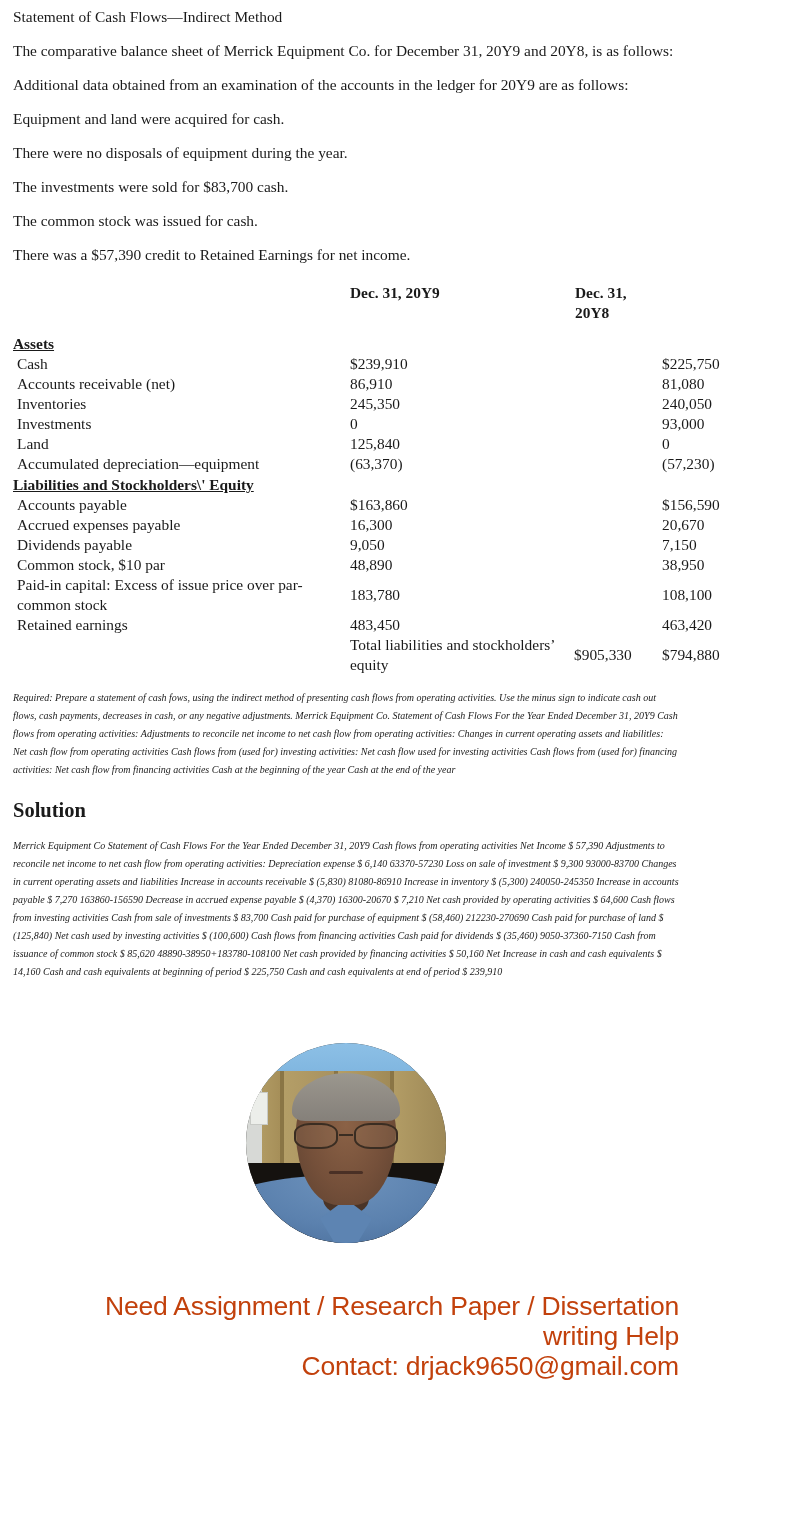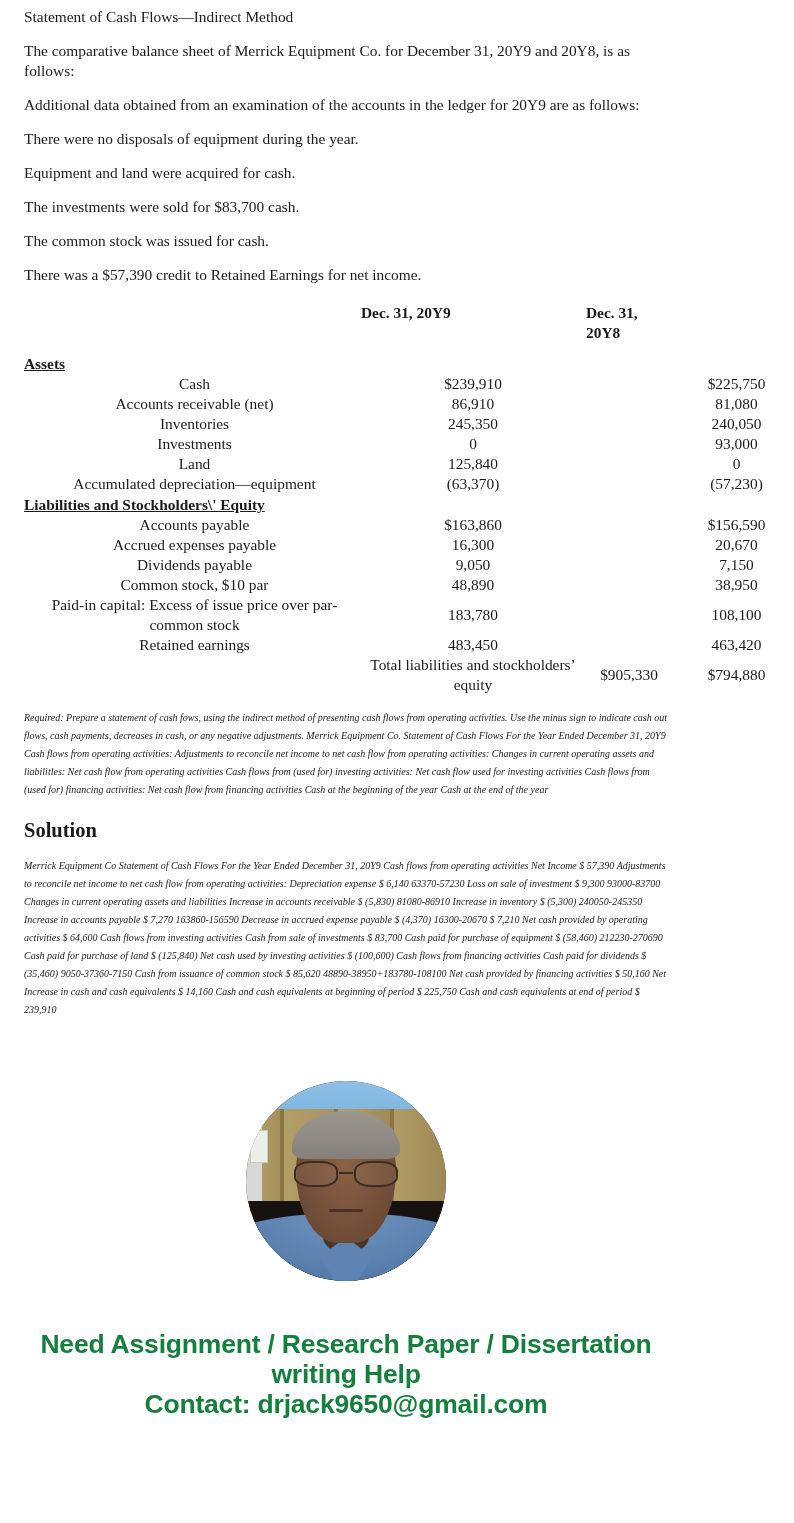--- a/index.html
+++ b/index.html
@@ -11,21 +11,21 @@
   body {
     width: 794px;
     min-height: 1523px;
     font-family: "Liberation Serif", "DejaVu Serif", serif;
     color: #1a1a1a;
     -webkit-font-smoothing: antialiased;
   }
   .page {
     width: 692px;
     box-sizing: border-box;
-    padding: 0 24px;
+    padding: 0 13px;
     position: relative;
   }
   p.para {
     margin: 0;
     padding: 7px 0 7px 0;
     font-size: 15.4px;
     line-height: 20px;
   }
   
   table.bs {
@@ -55,21 +55,21 @@
     padding-top: 3px;
   }
   table.bs tr.hdr th.h2 { padding-left: 1px; }
   table.bs td.lbl { padding-left: 4px; }
   table.bs tr.section td {
     font-weight: bold;
     padding-left: 0px;
     padding-top: 1px;
     text-decoration: underline;
   }
-  table.bs tr.row td { padding-top: 0px; padding-bottom: 0px; height: 20px; text-align: center; }
+  table.bs tr.row td { padding-top: 0px; padding-bottom: 0px; height: 20px; }
   table.bs tr.tall td { height: 39px; }
   table.bs tr.total td.tlbl { padding-left: 0px; }
   
   h2.solution {
     font-size: 20.5px;
     font-weight: bold;
     margin: 18px 0 0 0;
     padding: 0;
     line-height: 26px;
   }
@@ -173,40 +173,40 @@
   }
   .pt-mouth {
     position: absolute; left: 50%; top: 64%; transform: translateX(-50%);
     width: 17%; height: 3px;
     background: #4a3025;
     border-radius: 2px;
   }
   
   .footer {
     margin-top: 48px;
-    text-align: center;
+    text-align: right;
     font-family: "Liberation Sans", "DejaVu Sans", sans-serif;
-    font-weight: bold;
-    color: #15803d;
+    font-weight: normal;
+    color: #c2410c;
     font-size: 26.5px;
     line-height: 30px;
     letter-spacing: -0.2px;
   }
   .footer .l3 { font-size: 26.5px; }
 </style>
 </head>
 <body>
 
 <div class="page">
 
   <p class="para">Statement of Cash Flows—Indirect Method</p>
   <p class="para">The comparative balance sheet of Merrick Equipment Co. for December 31, 20Y9 and 20Y8, is as follows:</p>
   <p class="para">Additional data obtained from an examination of the accounts in the ledger for 20Y9 are as follows:</p>
+  <p class="para">Equipment and land were acquired for cash.</p>
   <p class="para">There were no disposals of equipment during the year.</p>
-  <p class="para">Equipment and land were acquired for cash.</p>
   <p class="para">The investments were sold for $83,700 cash.</p>
   <p class="para">The common stock was issued for cash.</p>
   <p class="para">There was a $57,390 credit to Retained Earnings for net income.</p>
 
   <table class="bs">
     <colgroup>
       <col class="c1">
         <col class="c2">
         <col class="c3">
         <col class="c4">

